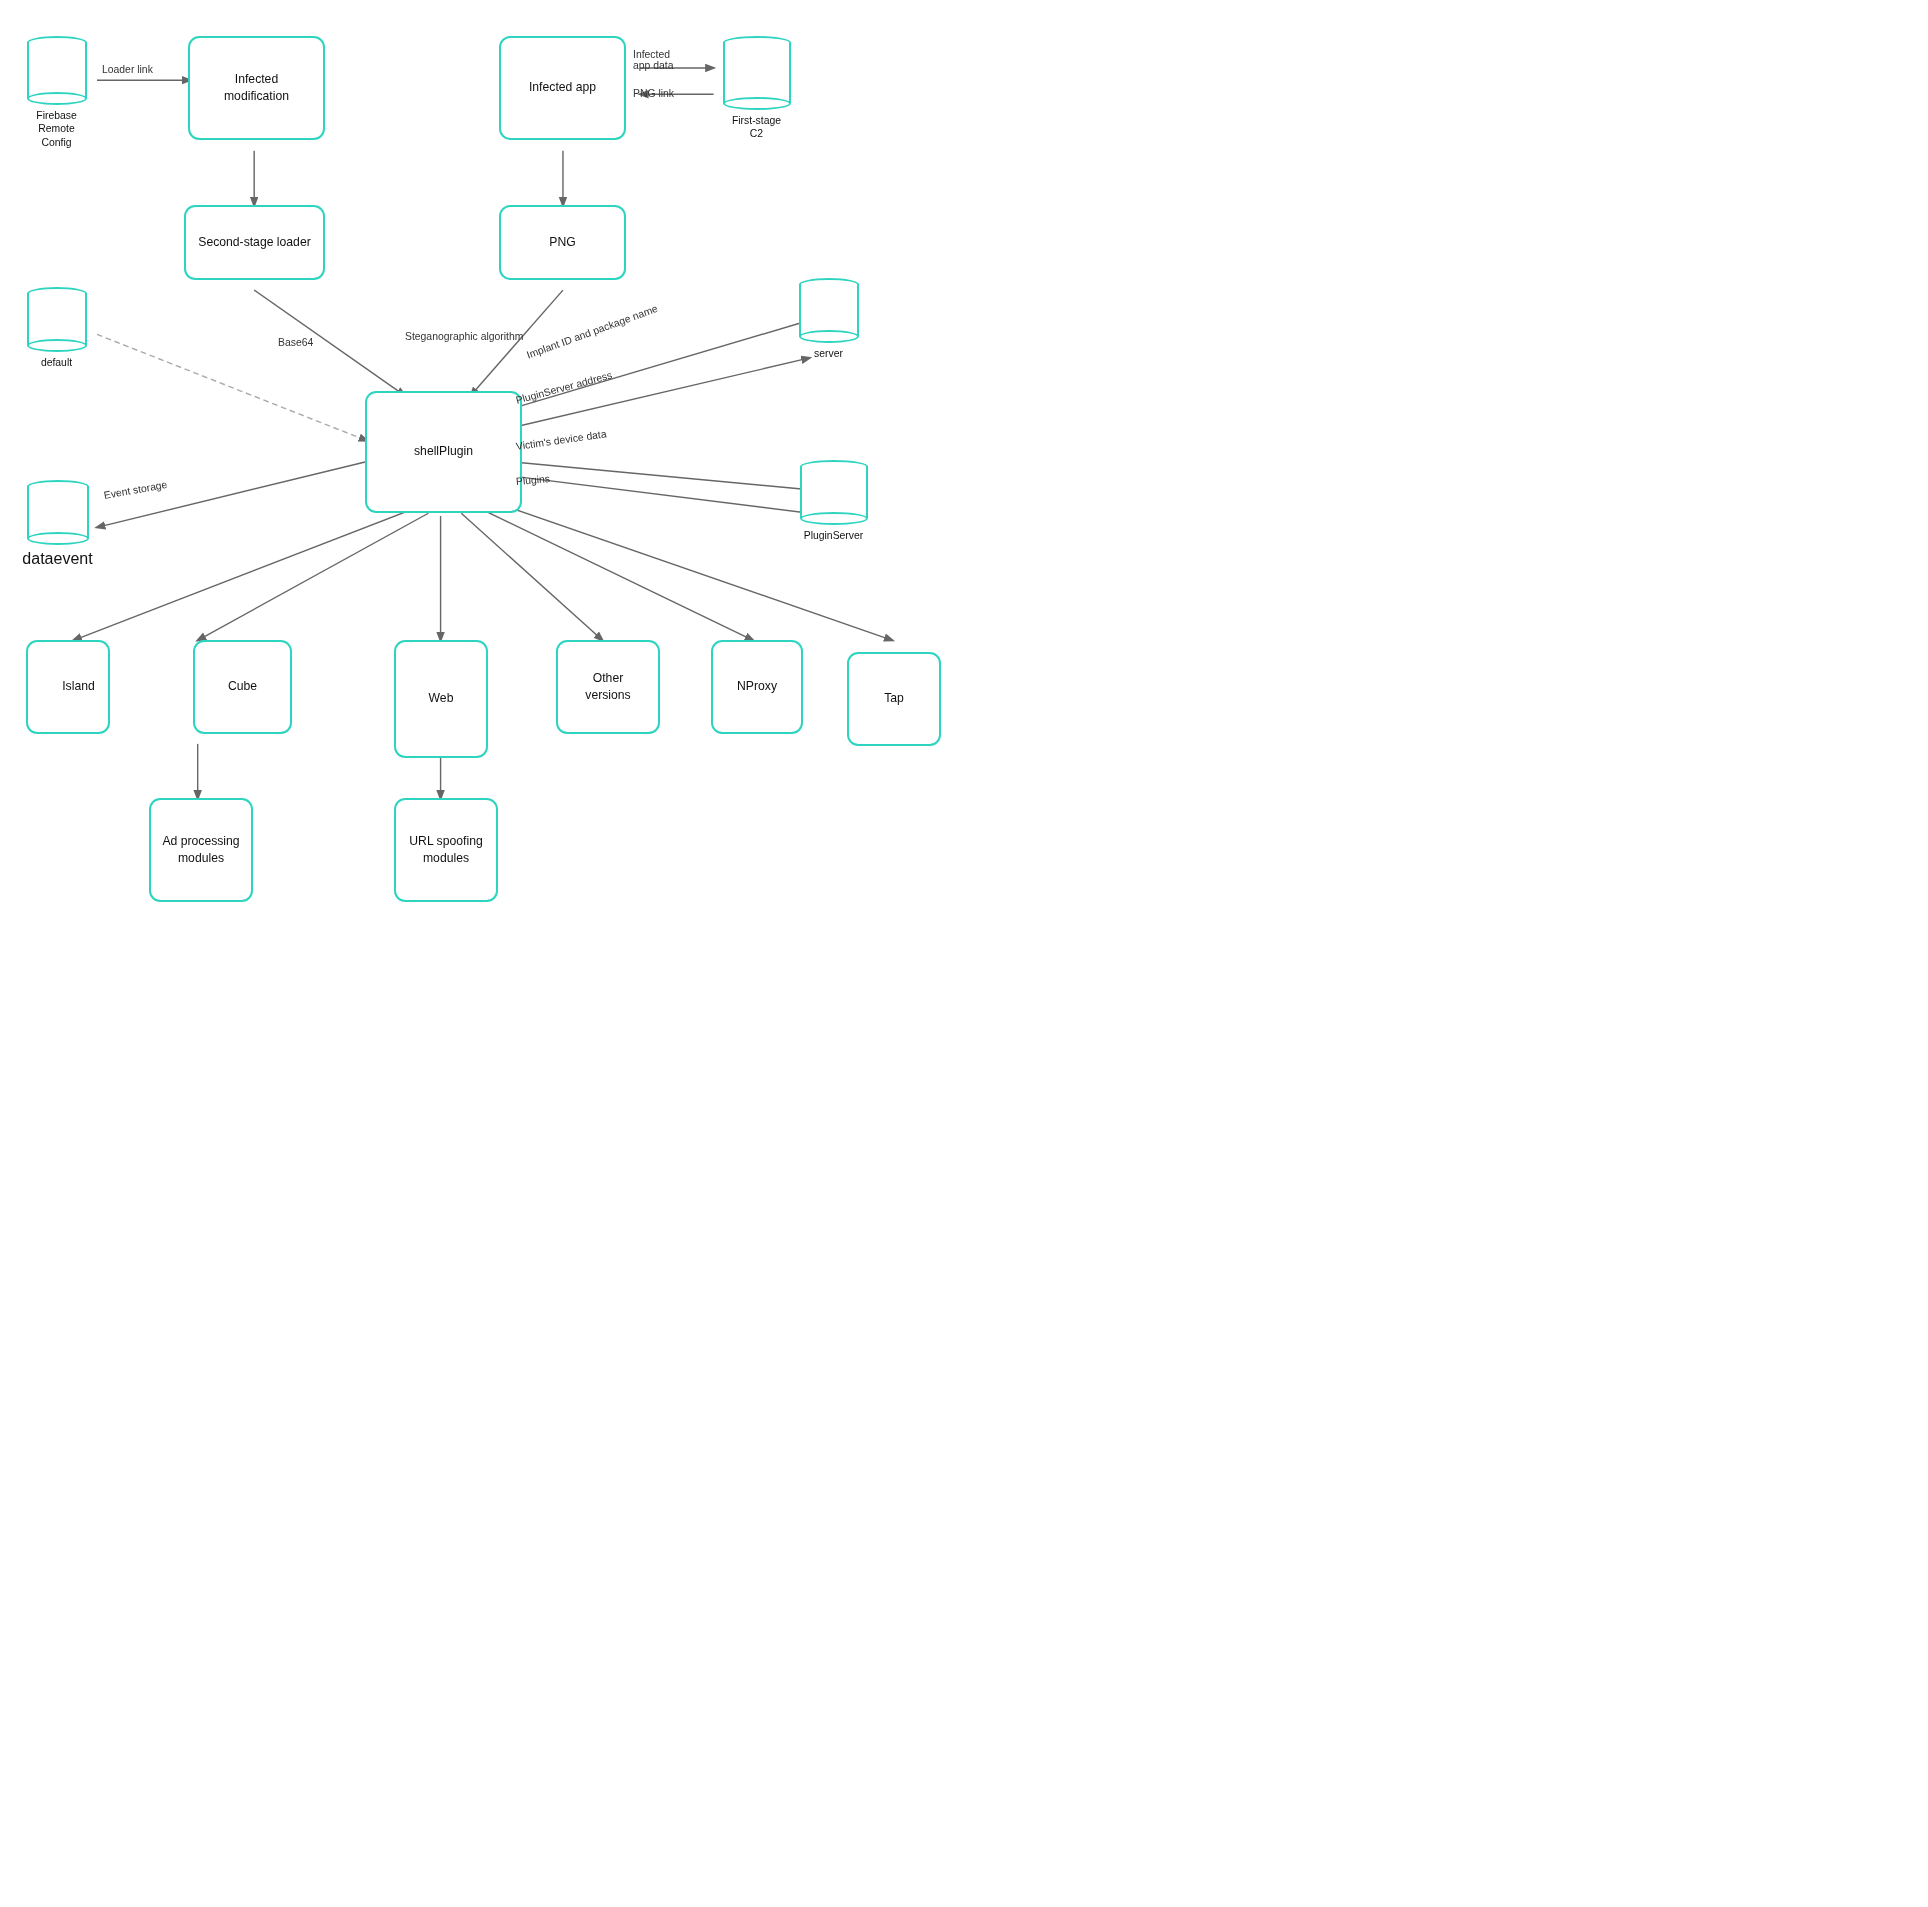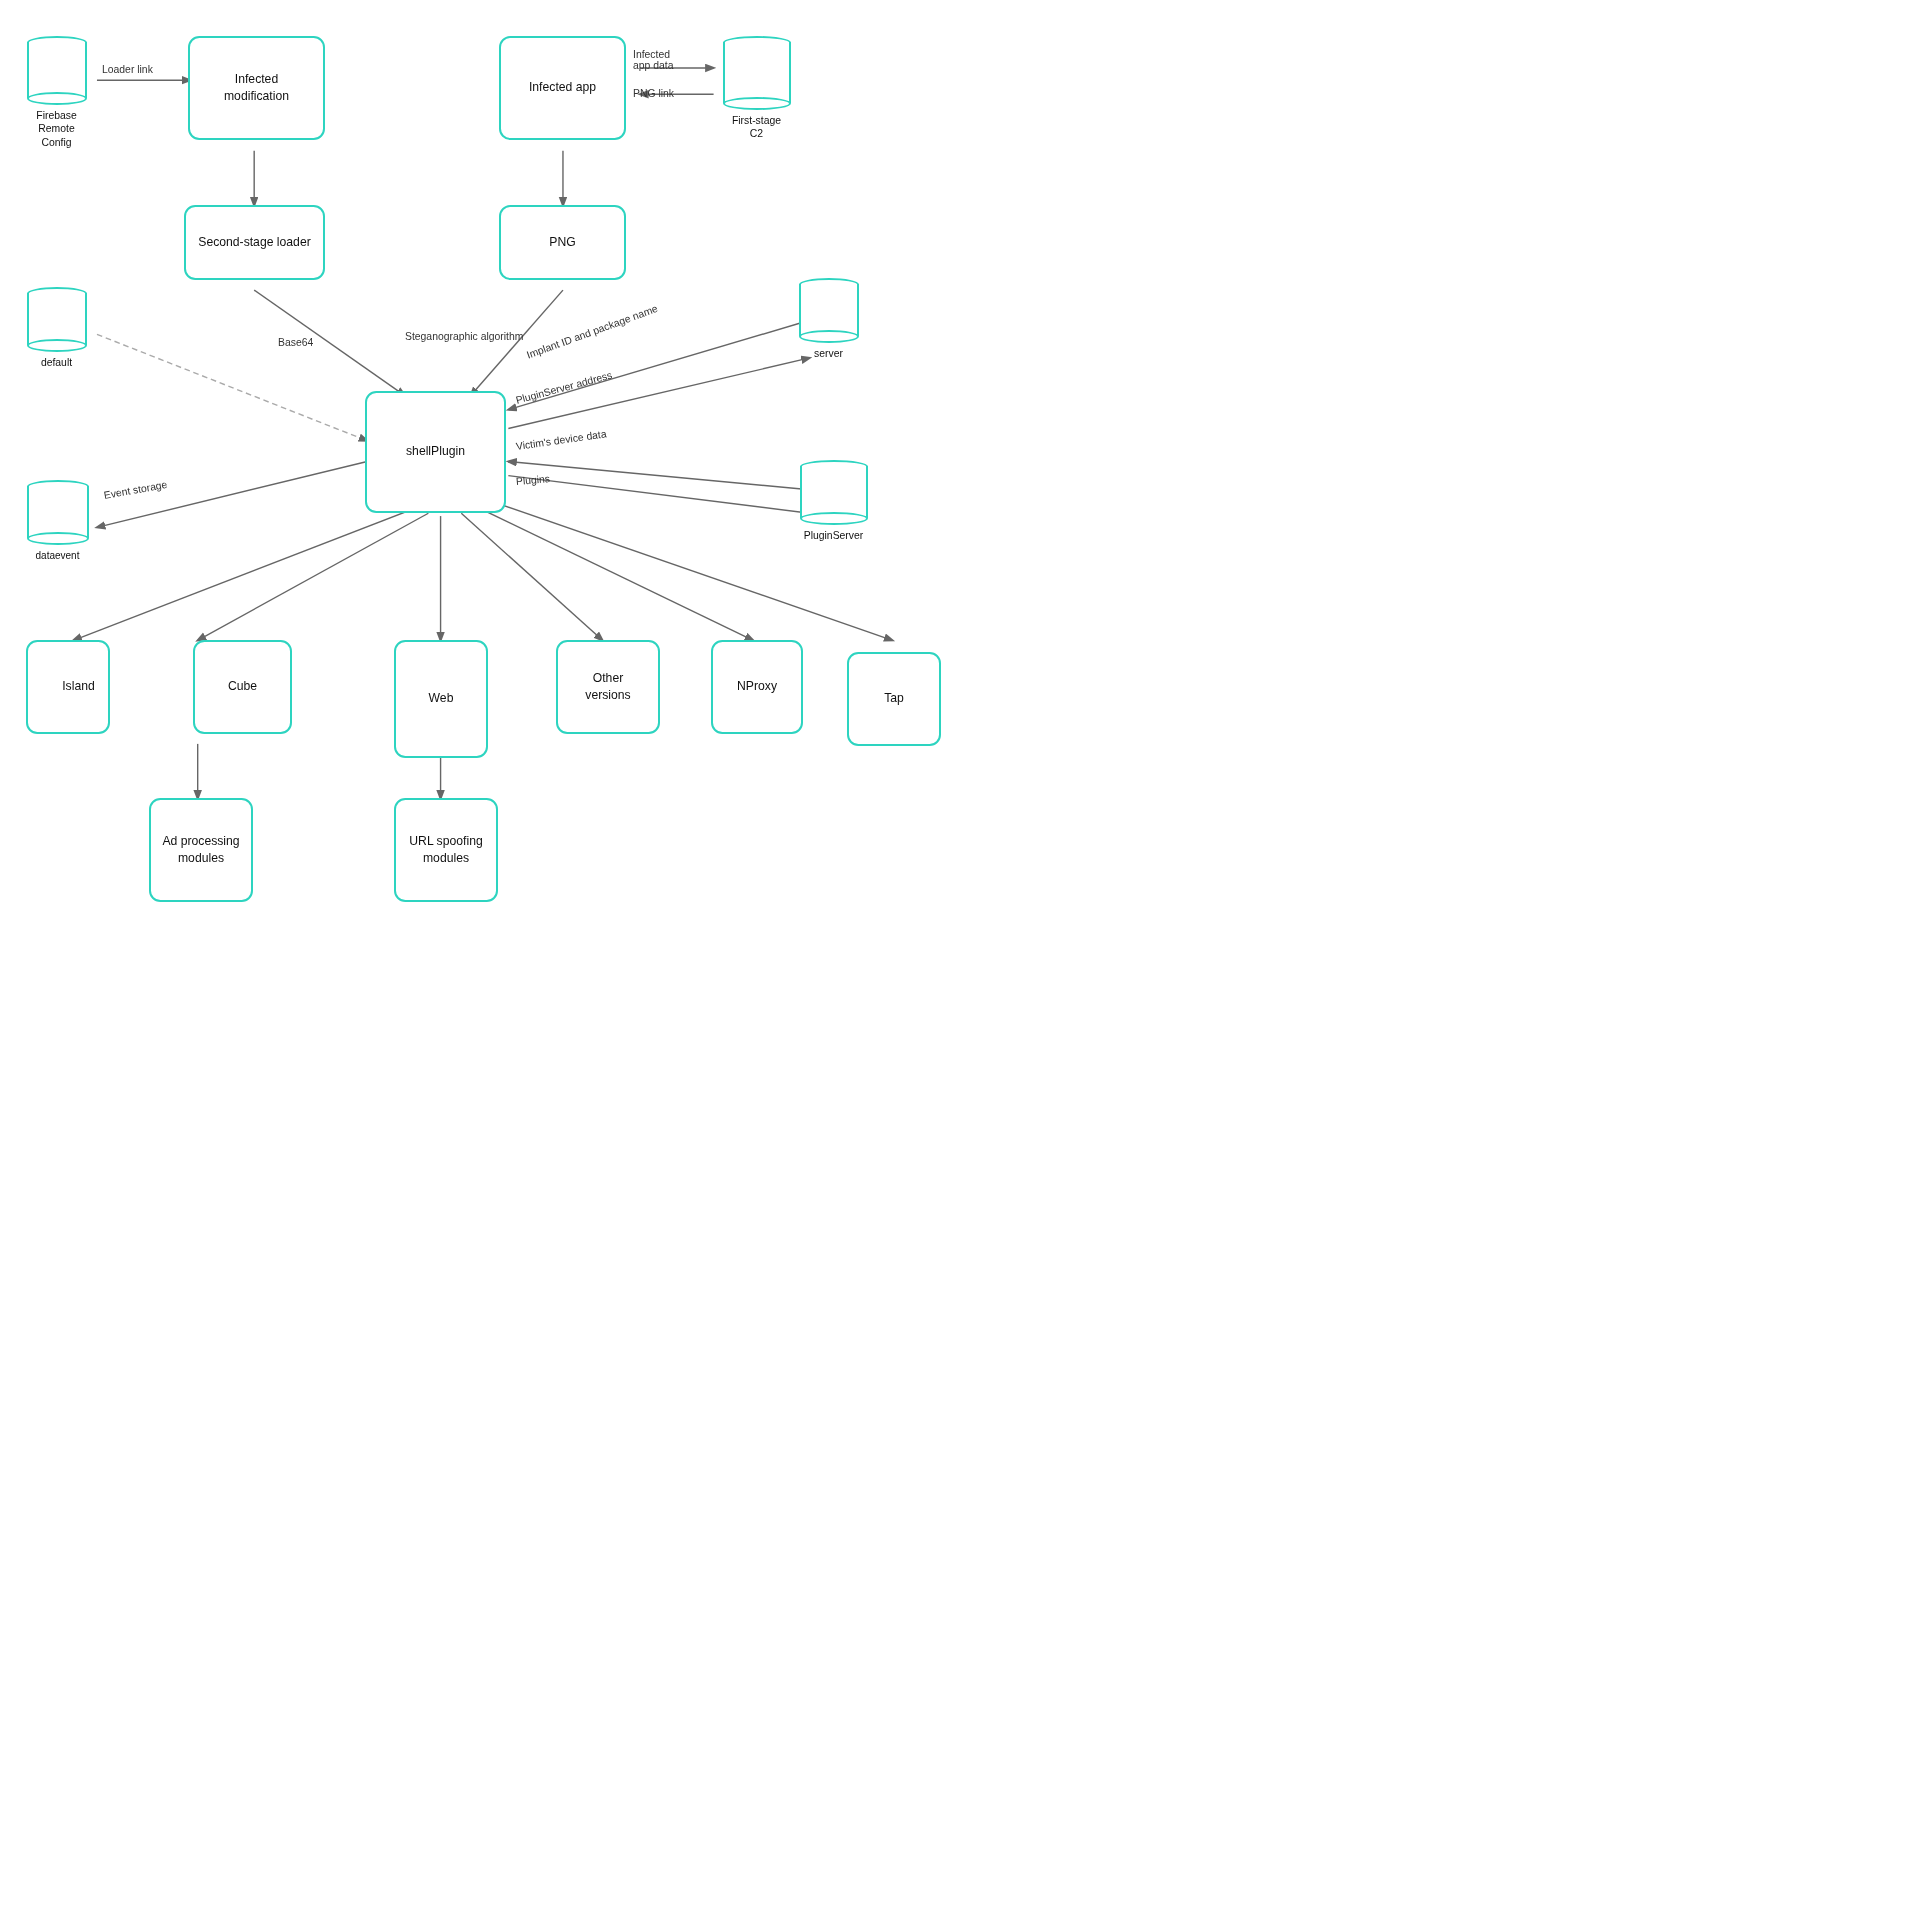--- a/index.html
+++ b/index.html
@@ -175,39 +175,39 @@
       <div style="width:60px; height:52px; border-left:2.4px solid #2dd4c0; border-right:2.4px solid #2dd4c0; border-bottom:2.4px solid #2dd4c0; background:#fff; margin-top:-6.6px;"></div>
       <div style="width:60px; height:13px; border:2.4px solid #2dd4c0; border-radius:50%; background:#fff; margin-top:-6.6px;"></div>
     </div>
     <div style="margin-top:3.8px; font-size:10.4px; text-align:center;">server</div>
   </div>
 
   <div class="edge-label" style="left:278px; top:337px;">Base64</div>
 
   <div class="edge-label" style="left:405px; top:331px;">Steganographic algorithm</div>
 
-  <div class="node-box" style="left:365px; top:391px; width:141px; height:122px;">
+  <div class="node-box" style="left:365px; top:391px; width:157px; height:122px;">
     <span>shellPlugin</span>
   </div>
 
   <div class="edge-label" style="left:527px; top:350px; transform: rotate(-20deg); transform-origin: left center;">Implant ID and package name</div>
 
   <div class="edge-label" style="left:516px; top:395px; transform: rotate(-15deg); transform-origin: left center;">PluginServer address</div>
 
   <div class="edge-label" style="left:516px; top:441px; transform: rotate(-8deg); transform-origin: left center;">Victim's device data</div>
 
   <div class="edge-label" style="left:516px; top:476px; transform: rotate(-5deg); transform-origin: left center;">Plugins</div>
 
   <div class="node-cylinder" style="left:19px; top:480px; width:77px;">
     <div class="cylinder-wrapper">
       <div style="width:62px; height:13px; border:2.4px solid #2dd4c0; border-radius:50%; background:#fff;"></div>
       <div style="width:62px; height:52px; border-left:2.4px solid #2dd4c0; border-right:2.4px solid #2dd4c0; border-bottom:2.4px solid #2dd4c0; background:#fff; margin-top:-6.6px;"></div>
       <div style="width:62px; height:13px; border:2.4px solid #2dd4c0; border-radius:50%; background:#fff; margin-top:-6.6px;"></div>
     </div>
-    <div style="margin-top:3.8px; font-size:10px; text-align:center;">dataevent</div>
+    <div style="margin-top:3.8px; font-size:16px; text-align:center;">dataevent</div>
   </div>
 
   <div class="edge-label" style="left:104px; top:490px; transform: rotate(-10deg); transform-origin: left center;">Event storage</div>
 
   <div class="node-cylinder" style="left:789px; top:460px; width:89px;">
     <div class="cylinder-wrapper">
       <div style="width:68px; height:13px; border:2.4px solid #2dd4c0; border-radius:50%; background:#fff;"></div>
       <div style="width:68px; height:52px; border-left:2.4px solid #2dd4c0; border-right:2.4px solid #2dd4c0; border-bottom:2.4px solid #2dd4c0; background:#fff; margin-top:-6.6px;"></div>
       <div style="width:68px; height:13px; border:2.4px solid #2dd4c0; border-radius:50%; background:#fff; margin-top:-6.6px;"></div>
     </div>

